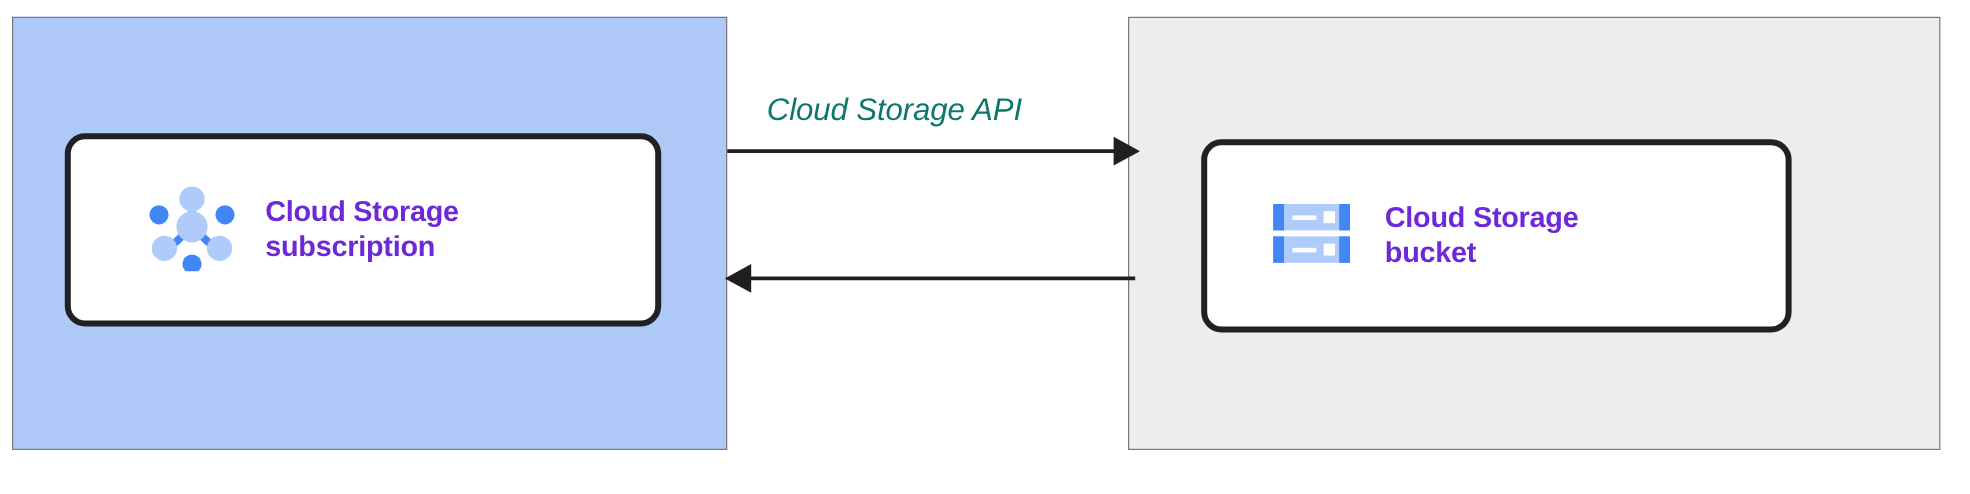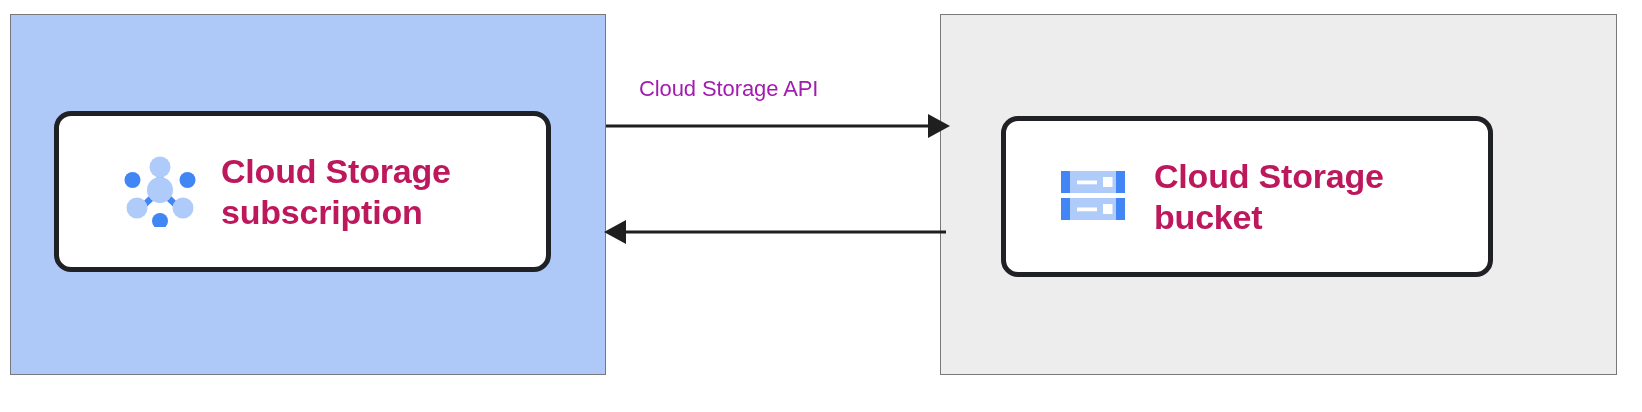--- a/index.html
+++ b/index.html
@@ -60,23 +60,23 @@
   }
   #bucket-card {
     left: 60px;
     top: 101px;
     width: 492px;
     height: 161px;
     padding-left: 50px;
   }
 
   .card-label {
-    font-size: 34px;
+    font-size: 24px;
     font-weight: bold;
-    color: #be185d;
+    color: #6d28d9;
     line-height: 1.18;
     letter-spacing: -0.2px;
     white-space: pre-line;
     margin-left: 24px;
   }
 
   
   .icon-wrap {
     flex: 0 0 auto;
     display: block;
@@ -93,24 +93,25 @@
   .arrow-line {
     stroke: #1f1f1f;
     stroke-width: 3.2;
     fill: none;
   }
   .arrow-head { fill: #1f1f1f; }
 
   
   .arrow-label {
     position: absolute;
-    font-size: 22px;
-    color: #a21caf;
+    font-size: 26px;
+    color: #0f766e;
     white-space: nowrap;
     letter-spacing: -0.1px;
+    font-style: italic;
   }
   #label-request  { left: 639px; top: 76px; }
   #label-response { left: 637px; top: 248px; }
 </style>
 </head>
 <body>
 
 <div id="canvas">
 
   <div class="zone" id="subscription-zone">

